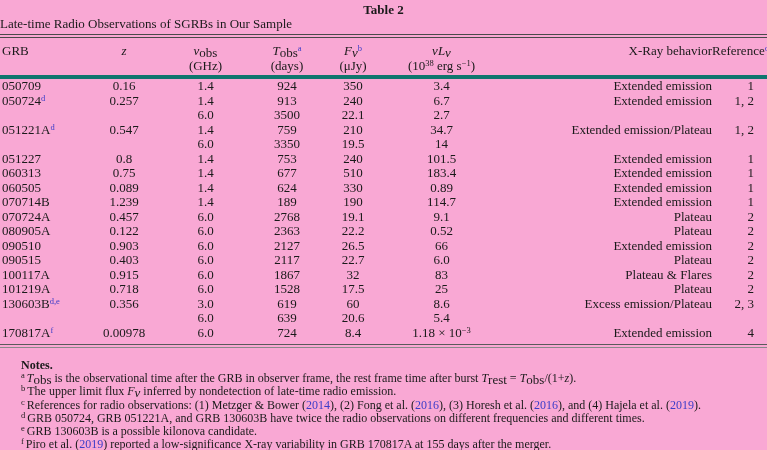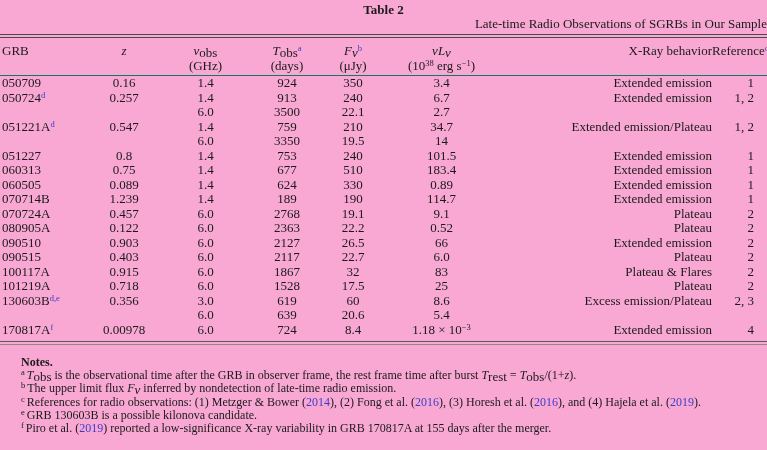--- a/index.html
+++ b/index.html
@@ -2,29 +2,29 @@
 <html style="--link: #3b3cc8;"><head>
 <meta charset="utf-8">
 <style>
   html,body { margin:0; padding:0; background:#fff; }
   .page {
     position:relative; width:767px; height:450px; background:#f9a8d4;
     color:#1a1a1a; font-family:"Liberation Serif","DejaVu Serif",serif;
     overflow:hidden;
   }
   .title { text-align:center; font-weight:bold; font-size:13px; line-height:14px; padding-top:3px; }
-  .subtitle { text-align:right; font-size:13px; line-height:14px; }
+  .subtitle { text-align:left; font-size:13px; line-height:14px; }
   .rule-double { height:2px; border-top:1px solid #4a4a4a; border-bottom:1px solid #4a4a4a; margin-top:3px; }
   .rule-bottom { height:2px; border-top:1px solid #5a5a5a; border-bottom:1px solid #8a8a8a; margin-top:4px; }
 
   table { width:767px; table-layout:fixed; border-collapse:collapse; font-size:13px; }
   td { padding:0; height:14.5px; line-height:14.5px; white-space:nowrap; overflow:hidden; }
   thead td { height:15px; line-height:15px; }
   thead tr.h1 td { padding-top:5px; vertical-align:bottom; }
-  thead tr.h2 td { border-bottom:1px solid #0f766e; padding-bottom:2px; }
+  thead tr.h2 td { border-bottom:4px solid #0f766e; padding-bottom:2px; }
   .c-grb  { text-align:left; padding-left:2px; }
   .tc     { text-align:center; }
   .c-xray { text-align:right; padding-left:41px; }
   .c-ref  { text-align:right; padding-right:13px; }
   thead .c-ref { padding-right:1px; }
 
   .var { font-style:italic; }
   sub { font-size:13px; line-height:0; vertical-align:-2px; }
   sup { font-size:8.5px; line-height:0; vertical-align:4px; }
   .link { color:var(--link,#3b3cc8); }
@@ -277,17 +277,18 @@
       </tbody>
   </table>
 
   <div class="rule-bottom"></div>
 
   <div class="notes">
     <div class="notes-heading">Notes.</div>
     <div class="note"><sup class="nm">a</sup><span class="var">T</span><sub>obs</sub><span> is the observational time after the GRB in observer frame, the rest frame time after burst </span><span class="var">T</span><sub>rest</sub><span> = </span><span class="var">T</span><sub>obs</sub><span>/(1+</span><span class="var">z</span><span>).</span></div>
     <div class="note"><sup class="nm">b</sup><span>The upper limit flux </span><span class="var">F</span><sub class="var">ν</sub><span> inferred by nondetection of late-time radio emission.</span></div>
     <div class="note"><sup class="nm">c</sup><span>References for radio observations: (1) Metzger &amp; Bower (</span><span class="link">2014</span><span>), (2) Fong et al. (</span><span class="link">2016</span><span>), (3) Horesh et al. (</span><span class="link">2016</span><span>), and (4) Hajela et al. (</span><span class="link">2019</span><span>).</span></div>
+    <div class="note"><sup class="nm">d</sup><span>GRB 050724, GRB 051221A, and GRB 130603B have twice the radio observations on different frequencies and different times.</span></div>
     <div class="note"><sup class="nm">e</sup><span>GRB 130603B is a possible kilonova candidate.</span></div>
     <div class="note"><sup class="nm">f</sup><span>Piro et al. (</span><span class="link">2019</span><span>) reported a low-significance X-ray variability in GRB 170817A at 155 days after the merger.</span></div>
   </div>
 
 </div>
 
 </body></html>

